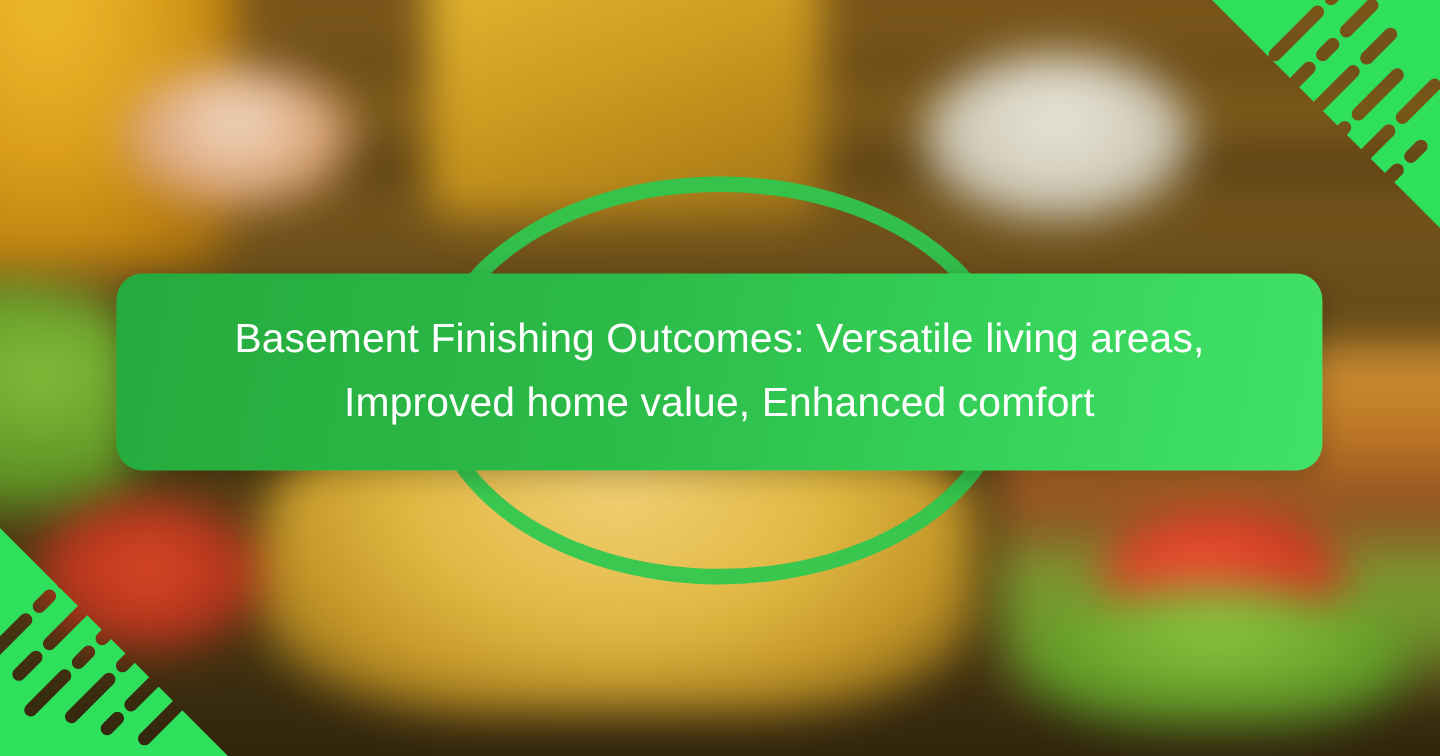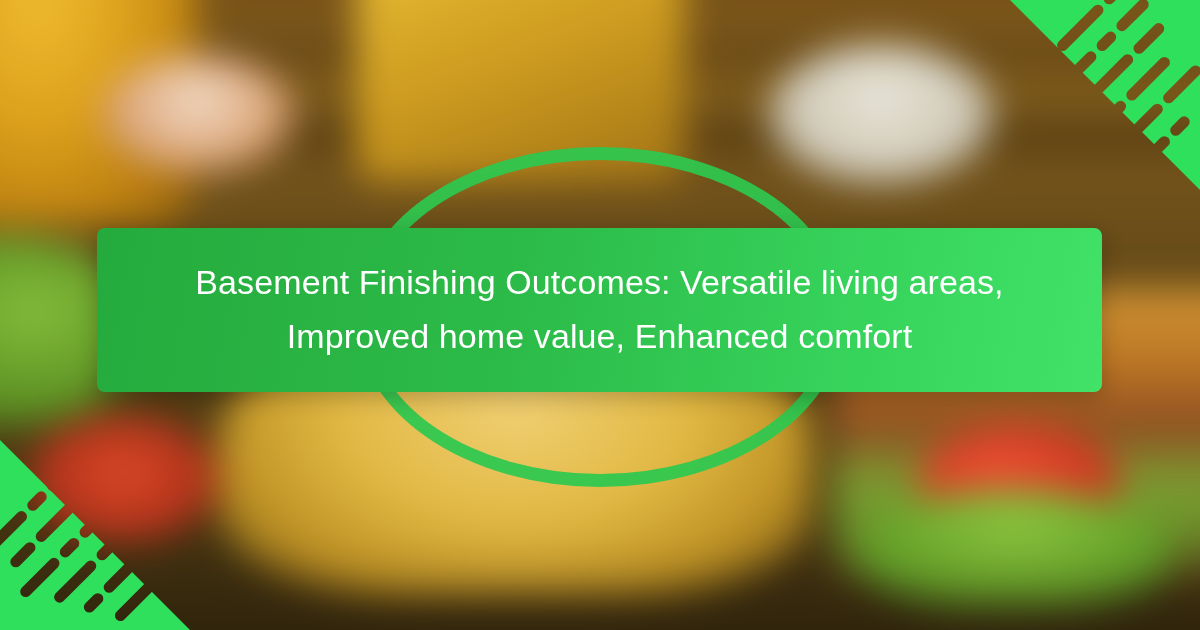--- a/index.html
+++ b/index.html
@@ -151,21 +151,21 @@
     box-sizing: border-box;
   }
 
   
   .text-card {
     position: absolute;
     left: 97px;
     top: 228px;
     width: 1005px;
     height: 164px;
-    border-radius: 8px;
+    border-radius: 22px;
     background: linear-gradient(100deg, #25ab3d 0%, #2cbb48 42%, #37d45c 76%, #41e267 100%);
     box-shadow: 0 6px 22px rgba(0,0,0,0.22);
     display: flex;
     align-items: center;
     justify-content: center;
     box-sizing: border-box;
     padding: 0 52px;
   }
 
   .card-title {

